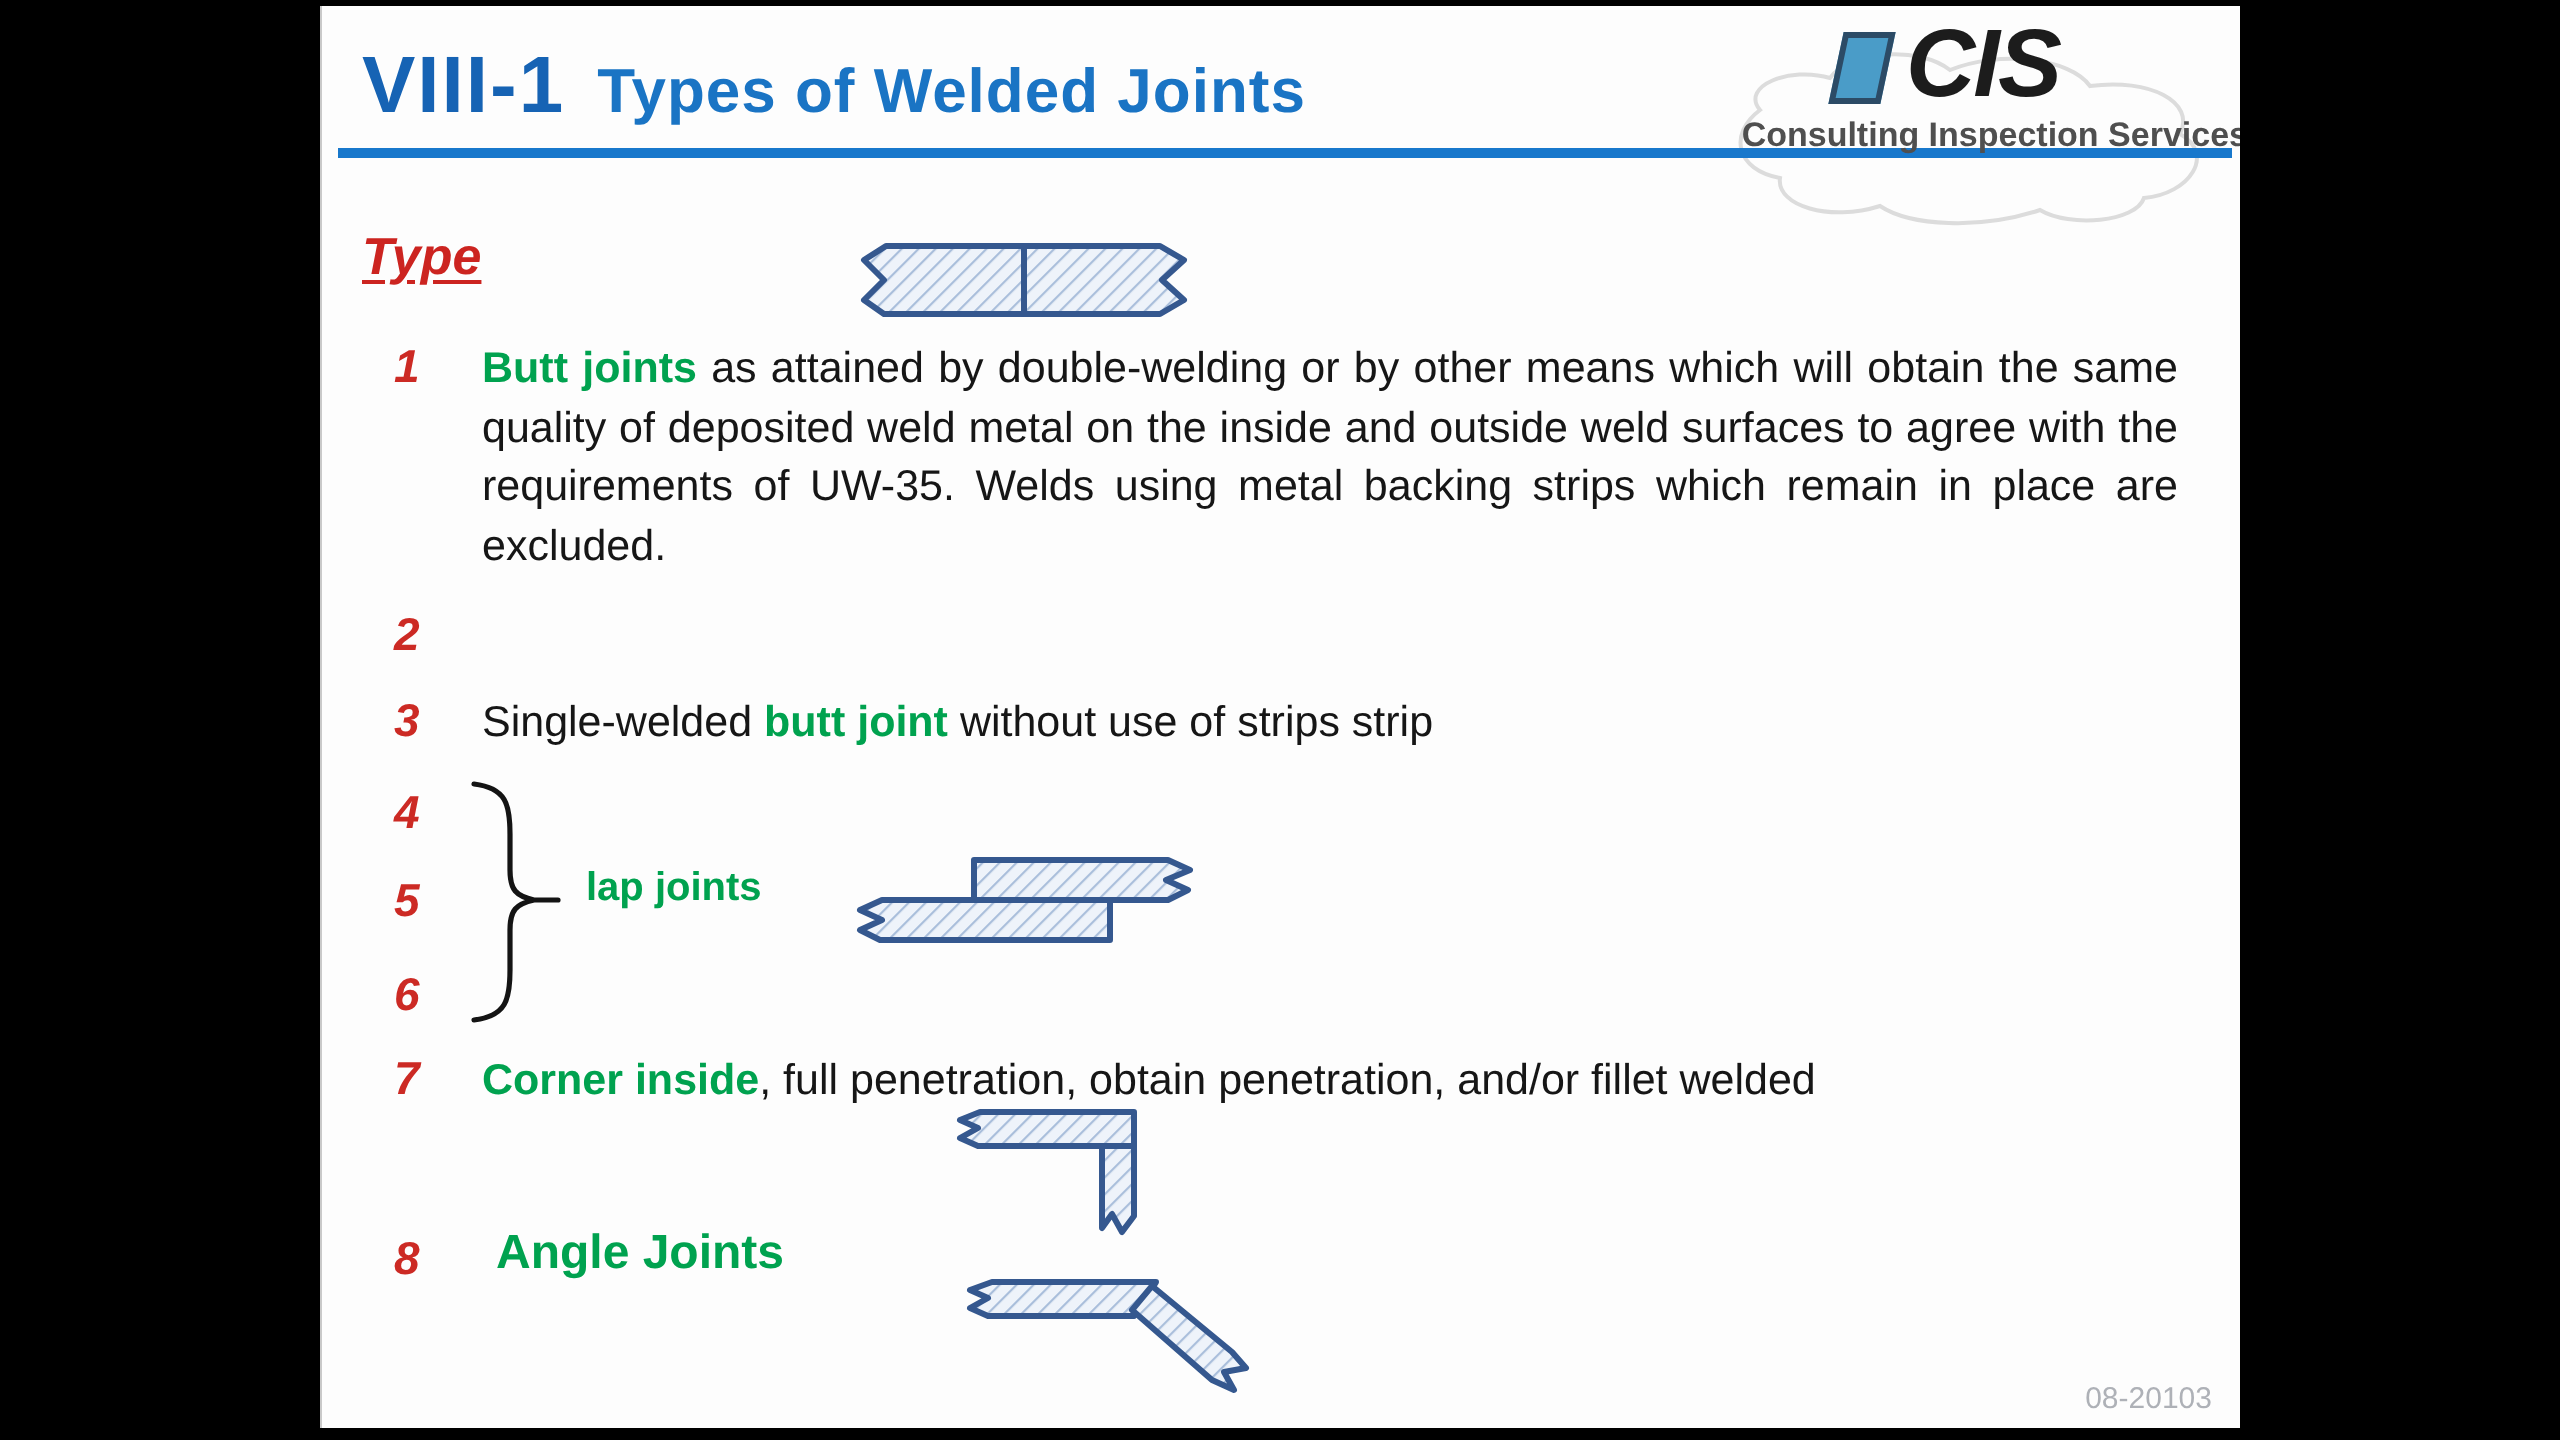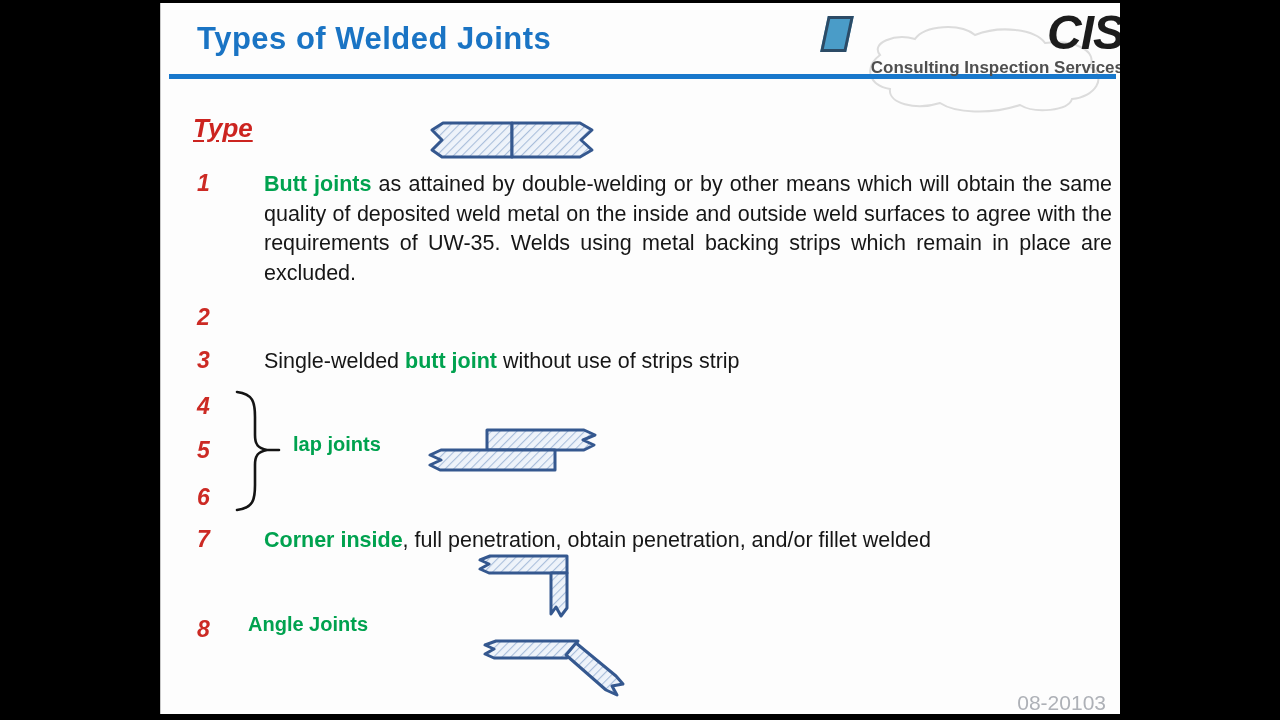--- a/index.html
+++ b/index.html
@@ -19,89 +19,90 @@
   .title-text {
     font-size:31px; font-weight:bold; color:#1a74c4; margin-left:16px; letter-spacing:0.5px;
   }
   .title-rule {
     position:absolute; left:8px; right:4px; top:71px; height:5px; background:#1878cc; z-index:3;
   }
 
   
   .logo-sketch { position:absolute; right:0; top:12px; z-index:1; }
   .logo-block { position:absolute; right:-4px; top:6px; z-index:4; text-align:right; width:300px; }
-  .logo-top { display:flex; justify-content:space-between; align-items:center; }
+  .logo-top { display:flex; justify-content:center; align-items:center; }
   .logo-mark {
     width:26px; height:36px; background:#4a9cc8; border:3px solid #2c4b66;
     transform:skewX(-12deg); margin-right:9px; margin-top:2px;
   }
   .logo-acronym {
     font-size:48px; font-weight:bold; font-style:italic; color:#1c1c1c; letter-spacing:-1px; line-height:1;
   }
   .logo-tagline {
     font-size:17px; font-weight:bold; color:#4f4f4f; margin-top:1px; white-space:nowrap;
   }
 
   
   .type-label {
-    position:absolute; left:32px; top:110px;
+    position:absolute; left:20px; top:110px;
     font-size:26px; font-weight:bold; font-style:italic; color:#cc2420;
     text-decoration:underline; text-underline-offset:3px;
   }
 
   .item { position:absolute; left:0; width:960px; }
   .item-num {
     position:absolute; left:36px; top:0;
     font-size:23px; font-weight:bold; font-style:italic; color:#cc2a24;
   }
   .item-text {
-    margin-left:103px; width:848px;
+    margin-left:80px; width:848px;
     font-size:21.5px; color:#161616; line-height:29.5px;
   }
   .justify { text-align:justify; }
   .kw { color:#00a24f; font-weight:bold; }
 
   .num-only { position:absolute; font-size:23px; font-weight:bold; font-style:italic; color:#cc2a24; left:36px; }
 
   .brace { position:absolute; left:70px; top:386px; }
   .lap-label {
     position:absolute; left:132px; top:430px;
     font-size:20px; font-weight:bold; color:#00a24f;
   }
   .angle-label {
     position:absolute; left:87px; top:610px;
-    font-size:20px; font-weight:bold; color:#00a24f;
+    font-size:24px; font-weight:bold; color:#00a24f;
   }
 
   .diagram { position:absolute; }
   .d-butt   { left:268px; top:117px; }
   .d-lap    { left:266px; top:424px; }
   .d-corner { left:316px; top:550px; }
   .d-angle  { left:320px; top:632px; }
 
   .slide-code {
     position:absolute; right:14px; top:688px;
-    font-size:21px; color:#aeb1b7;
+    font-size:15px; color:#aeb1b7;
   }
 </style>
 </head>
 <body>
 
 <svg width="0" height="0" style="position:absolute" aria-hidden="true">
   <defs>
     <pattern id="hatch" patternUnits="userSpaceOnUse" width="6" height="6" patternTransform="rotate(45)">
       <rect width="6" height="6" fill="#eef3fa"></rect>
       <line x1="0" y1="0" x2="0" y2="6" stroke="#a9bedb" stroke-width="2.2"></line>
     </pattern>
   </defs>
 </svg>
 
 <div class="slide">
 
   <div class="title-row">
+    <span class="title-code">VIII-1</span>
     <span class="title-text">Types of Welded Joints</span>
   </div>
 
   <svg class="logo-sketch" width="280" height="100" viewBox="0 0 280 100">
     <path d="M40 40 C 30 28, 55 18, 75 24 C 85 10, 120 8, 135 20 C 160 10, 195 14, 205 28
              C 235 24, 258 36, 250 52 C 268 62, 255 82, 232 84 C 228 96, 195 99, 180 90
              C 150 100, 115 98, 100 88 C 75 96, 48 88, 50 74 C 28 70, 24 52, 40 40 Z" fill="none" stroke="#dcdcdc" stroke-width="2"></path>
   </svg>
 
   <div class="logo-block">

